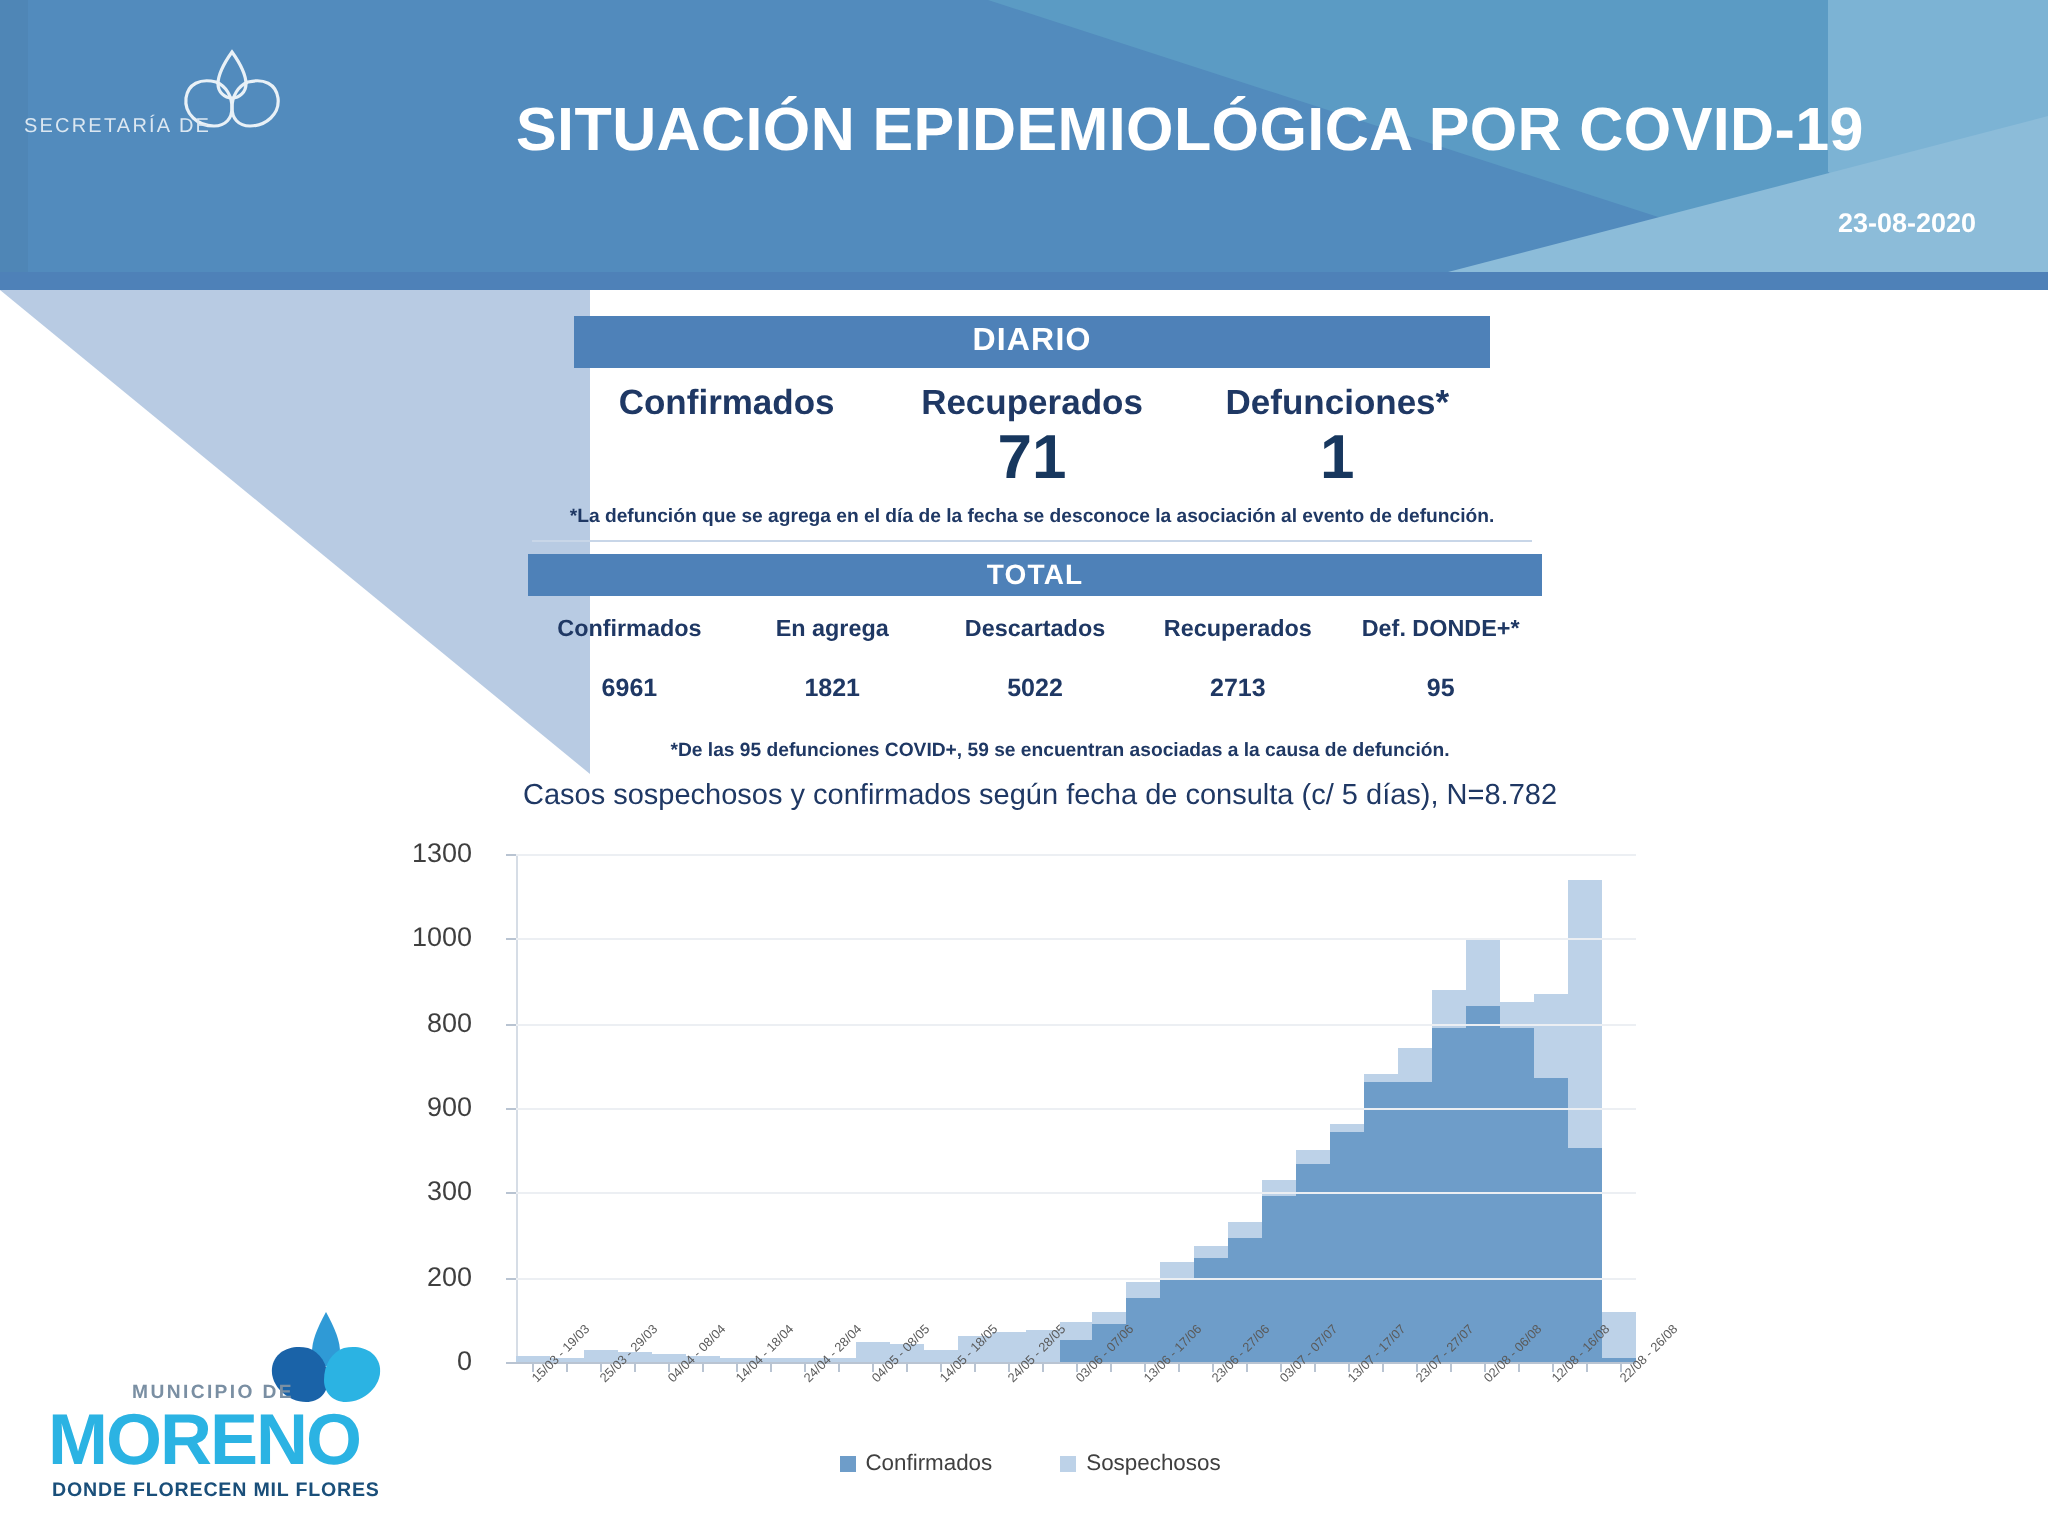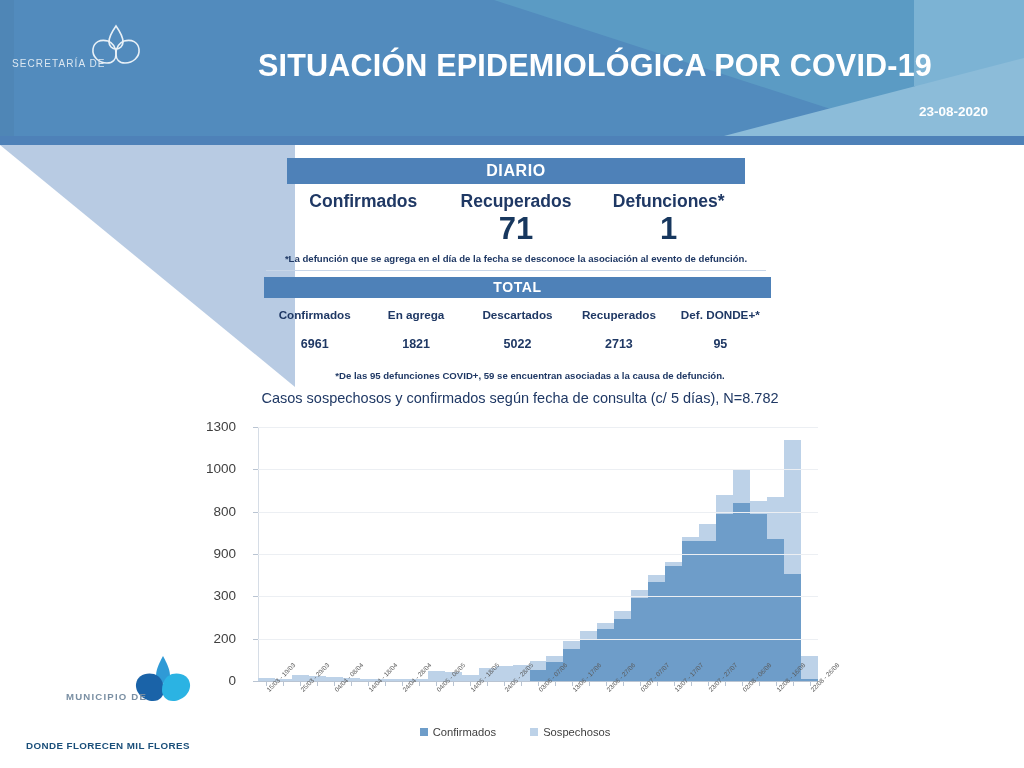--- a/index.html
+++ b/index.html
@@ -641,14 +641,15 @@
 
 <div id="moreno-logo">
   <div class="m-flower">
     <svg viewBox="0 0 62 52" width="62" height="52" aria-hidden="true">
       <path d="M31 1 C26 10 24 16 24 21 a7 7 0 0 0 14 0 C38 16 36 10 31 1 Z" fill="#2f9ad6"></path>
       <path d="M22 19 C13 17 5 21 4 29 c-1 9 8 17 17 17 7 0 11-5 11-11 0-8-4-14-10-16 Z" fill="#1a63a8"></path>
       <path d="M40 19 C49 17 57 21 58 29 c1 9-8 17-17 17 -7 0-11-5-11-11 0-8 4-14 10-16 Z" fill="#2bb3e3"></path>
     </svg>
   </div>
   <div class="m-sub-top">MUNICIPIO DE</div>
+  <div class="m-word">MORENO</div>
   <div class="m-sub-bot">DONDE FLORECEN MIL FLORES</div>
 </div>
 
 </body></html>

